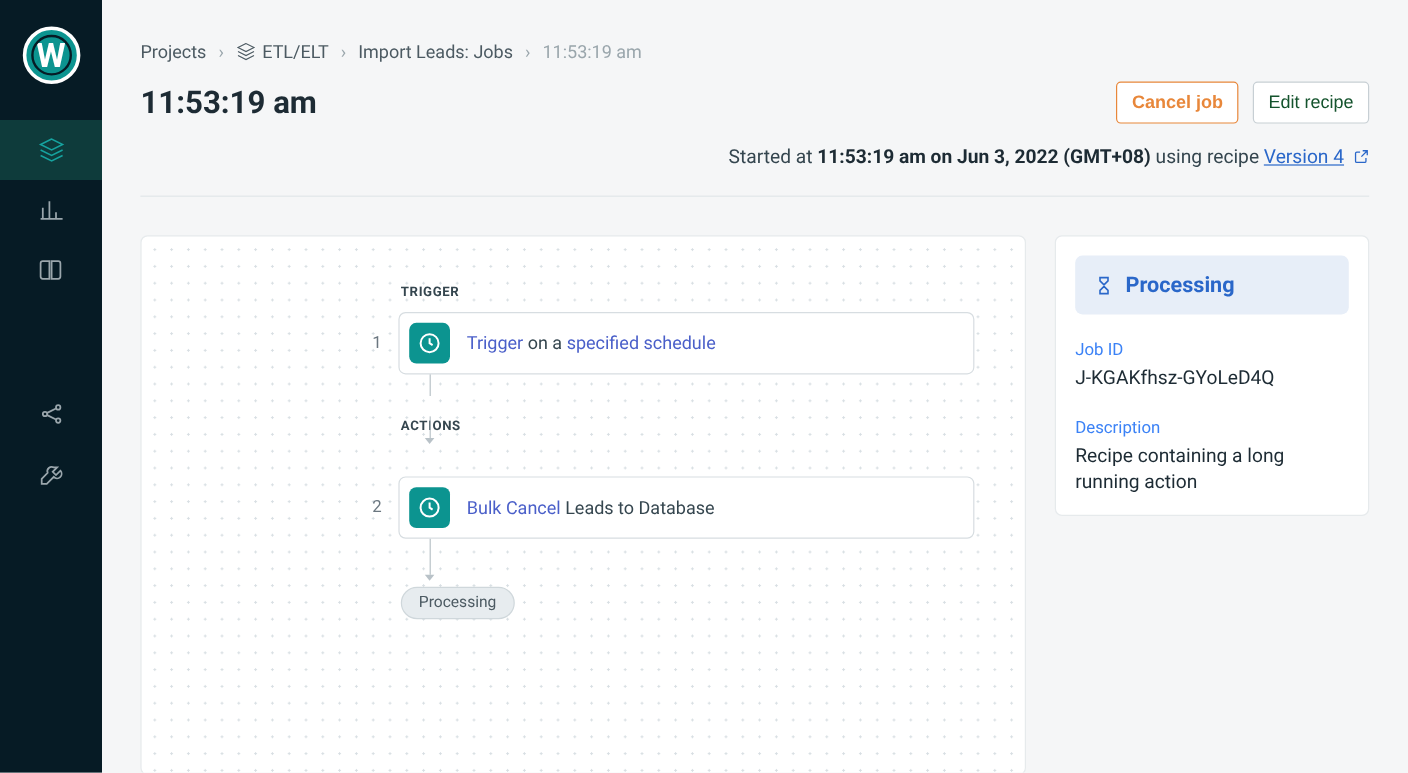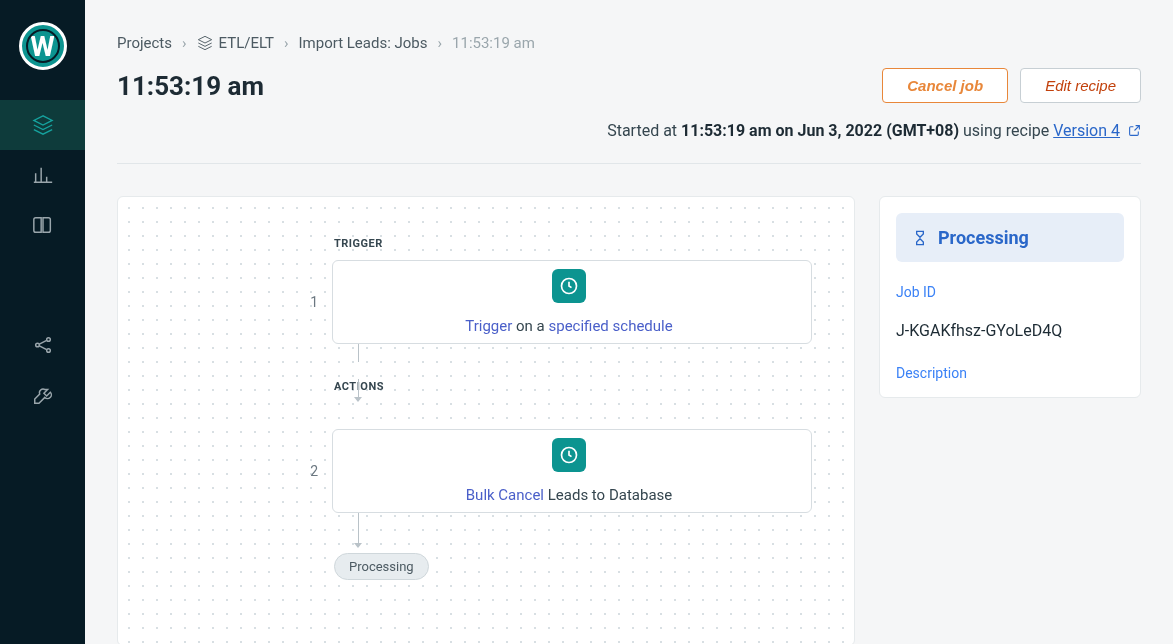--- a/index.html
+++ b/index.html
@@ -83,35 +83,34 @@
       align-items: center;
       margin-top: 16px;
     }
     .title {
       font-size: 26px;
       font-weight: 700;
       color: #1d2b34;
     }
     .header-buttons { display: flex; gap: 12px; }
     .btn {
-      padding: 8px 24px;
+      padding: 8px 12px;
       border-radius: 4px;
       font-size: 15px;
       cursor: pointer;
       background: #fff;
-      font-style: italic;
     }
     .btn-cancel {
       border: 1px solid #e8873a;
       color: #e8873a;
       font-weight: 600;
     }
     .btn-edit {
       border: 1px solid #c7cfd4;
-      color: #c2410c;
+      color: #14532d;
       font-weight: 500;
     }
 
     .meta-row {
       display: flex;
       justify-content: flex-end;
       align-items: baseline;
       margin-top: 18px;
       font-size: 16px;
       color: #35464f;
@@ -166,21 +165,20 @@
     }
     .step-card {
       display: flex;
       align-items: center;
       gap: 14px;
       background: #fff;
       border: 1px solid #d7dde1;
       border-radius: 6px;
       padding: 8px 14px 8px 8px;
       width: 480px;
-      flex-direction: column;
     }
     .step-icon {
       width: 34px;
       height: 34px;
       background: #0c9490;
       border-radius: 6px;
       display: flex;
       align-items: center;
       justify-content: center;
       color: #fff;
@@ -240,21 +238,21 @@
       font-size: 18px;
     }
     .panel-label {
       font-size: 14px;
       color: #3b82f6;
       margin-top: 22px;
     }
     .panel-value {
       font-size: 16px;
       color: #1d2b34;
-      margin-top: 20px;
+      margin-top: 4px;
       line-height: 1.4;
     }
   </style>
 </head>
 <body>
 
 <div class="sidebar">
   <div class="logo">
     <span>W</span>
   </div>
@@ -389,16 +387,17 @@
     <div class="side-panel">
       <div class="status-banner">
         <svg width="16" height="16" viewBox="0 0 24 24" fill="none" stroke="#2a67c9" stroke-width="2">
             <path d="M6 2h12M6 22h12M7 2v4l5 5 5-5V2M7 22v-4l5-5 5 5v4"></path>
           </svg>
         <span>Processing</span>
       </div>
       <div class="panel-label">Job ID</div>
       <div class="panel-value">J-KGAKfhsz-GYoLeD4Q</div>
       <div class="panel-label">Description</div>
+      <div class="panel-value">Recipe containing a long running action</div>
     </div>
   </div>
 
 </div>
 
 </body></html>

